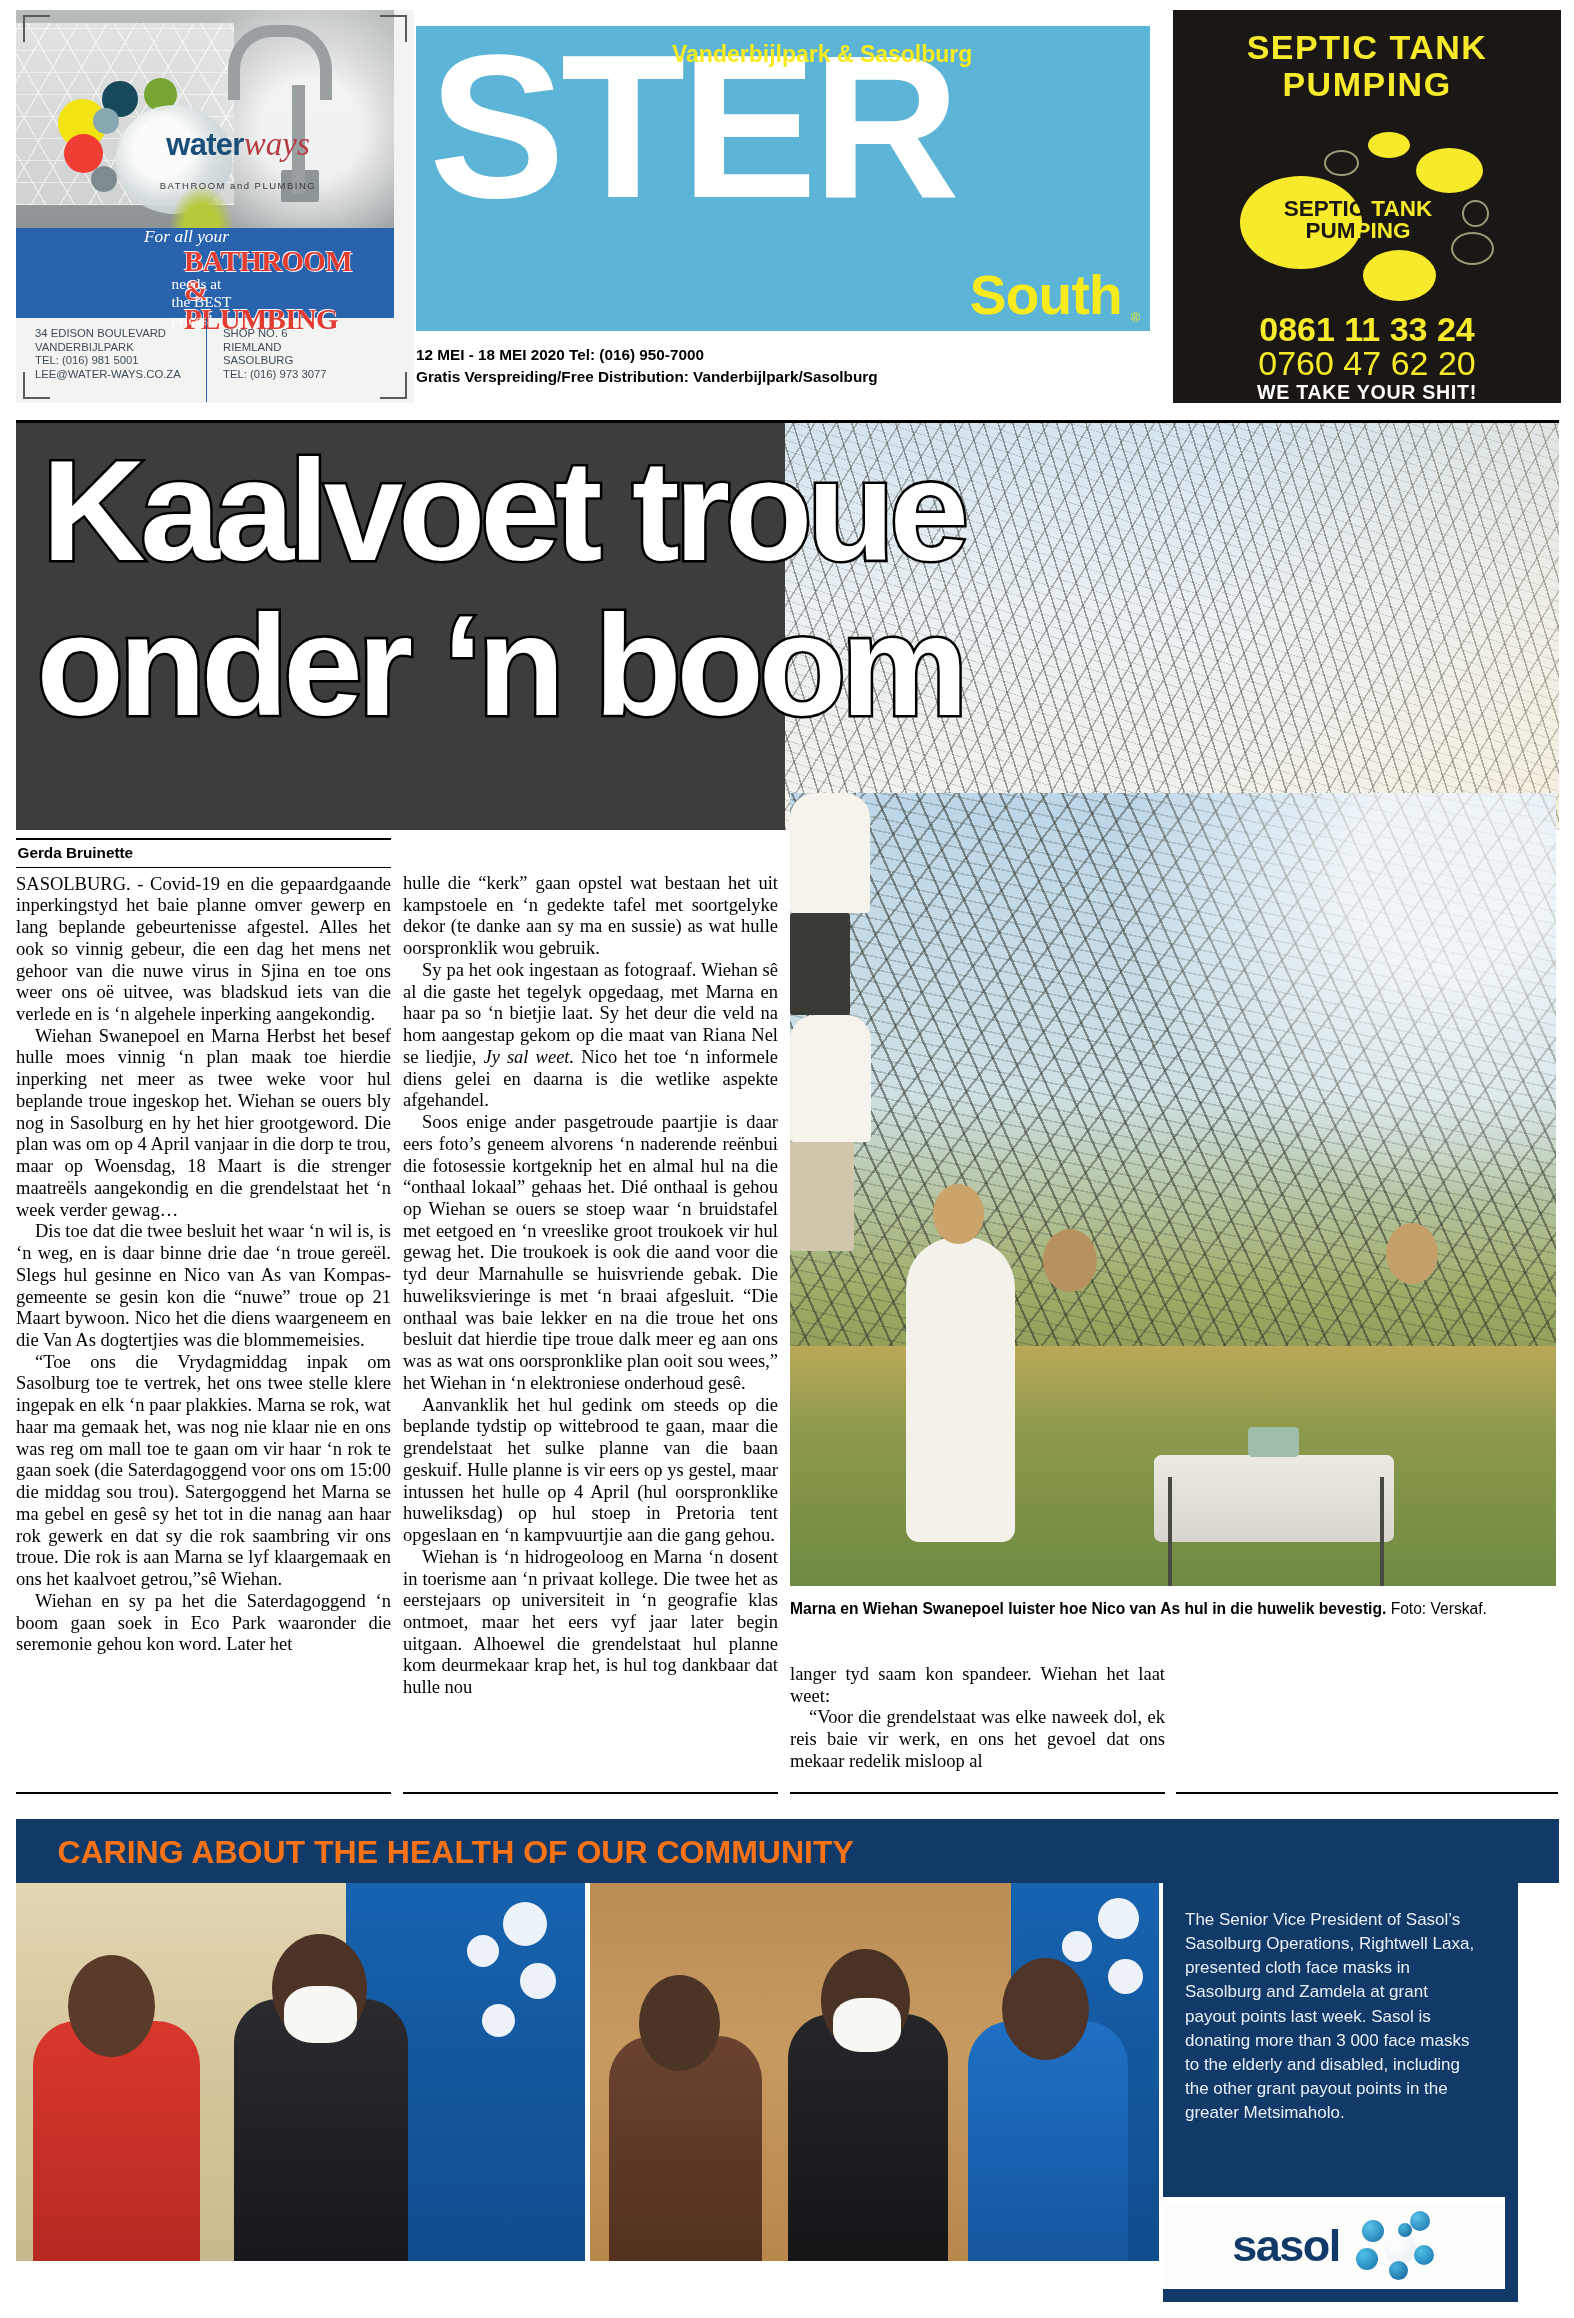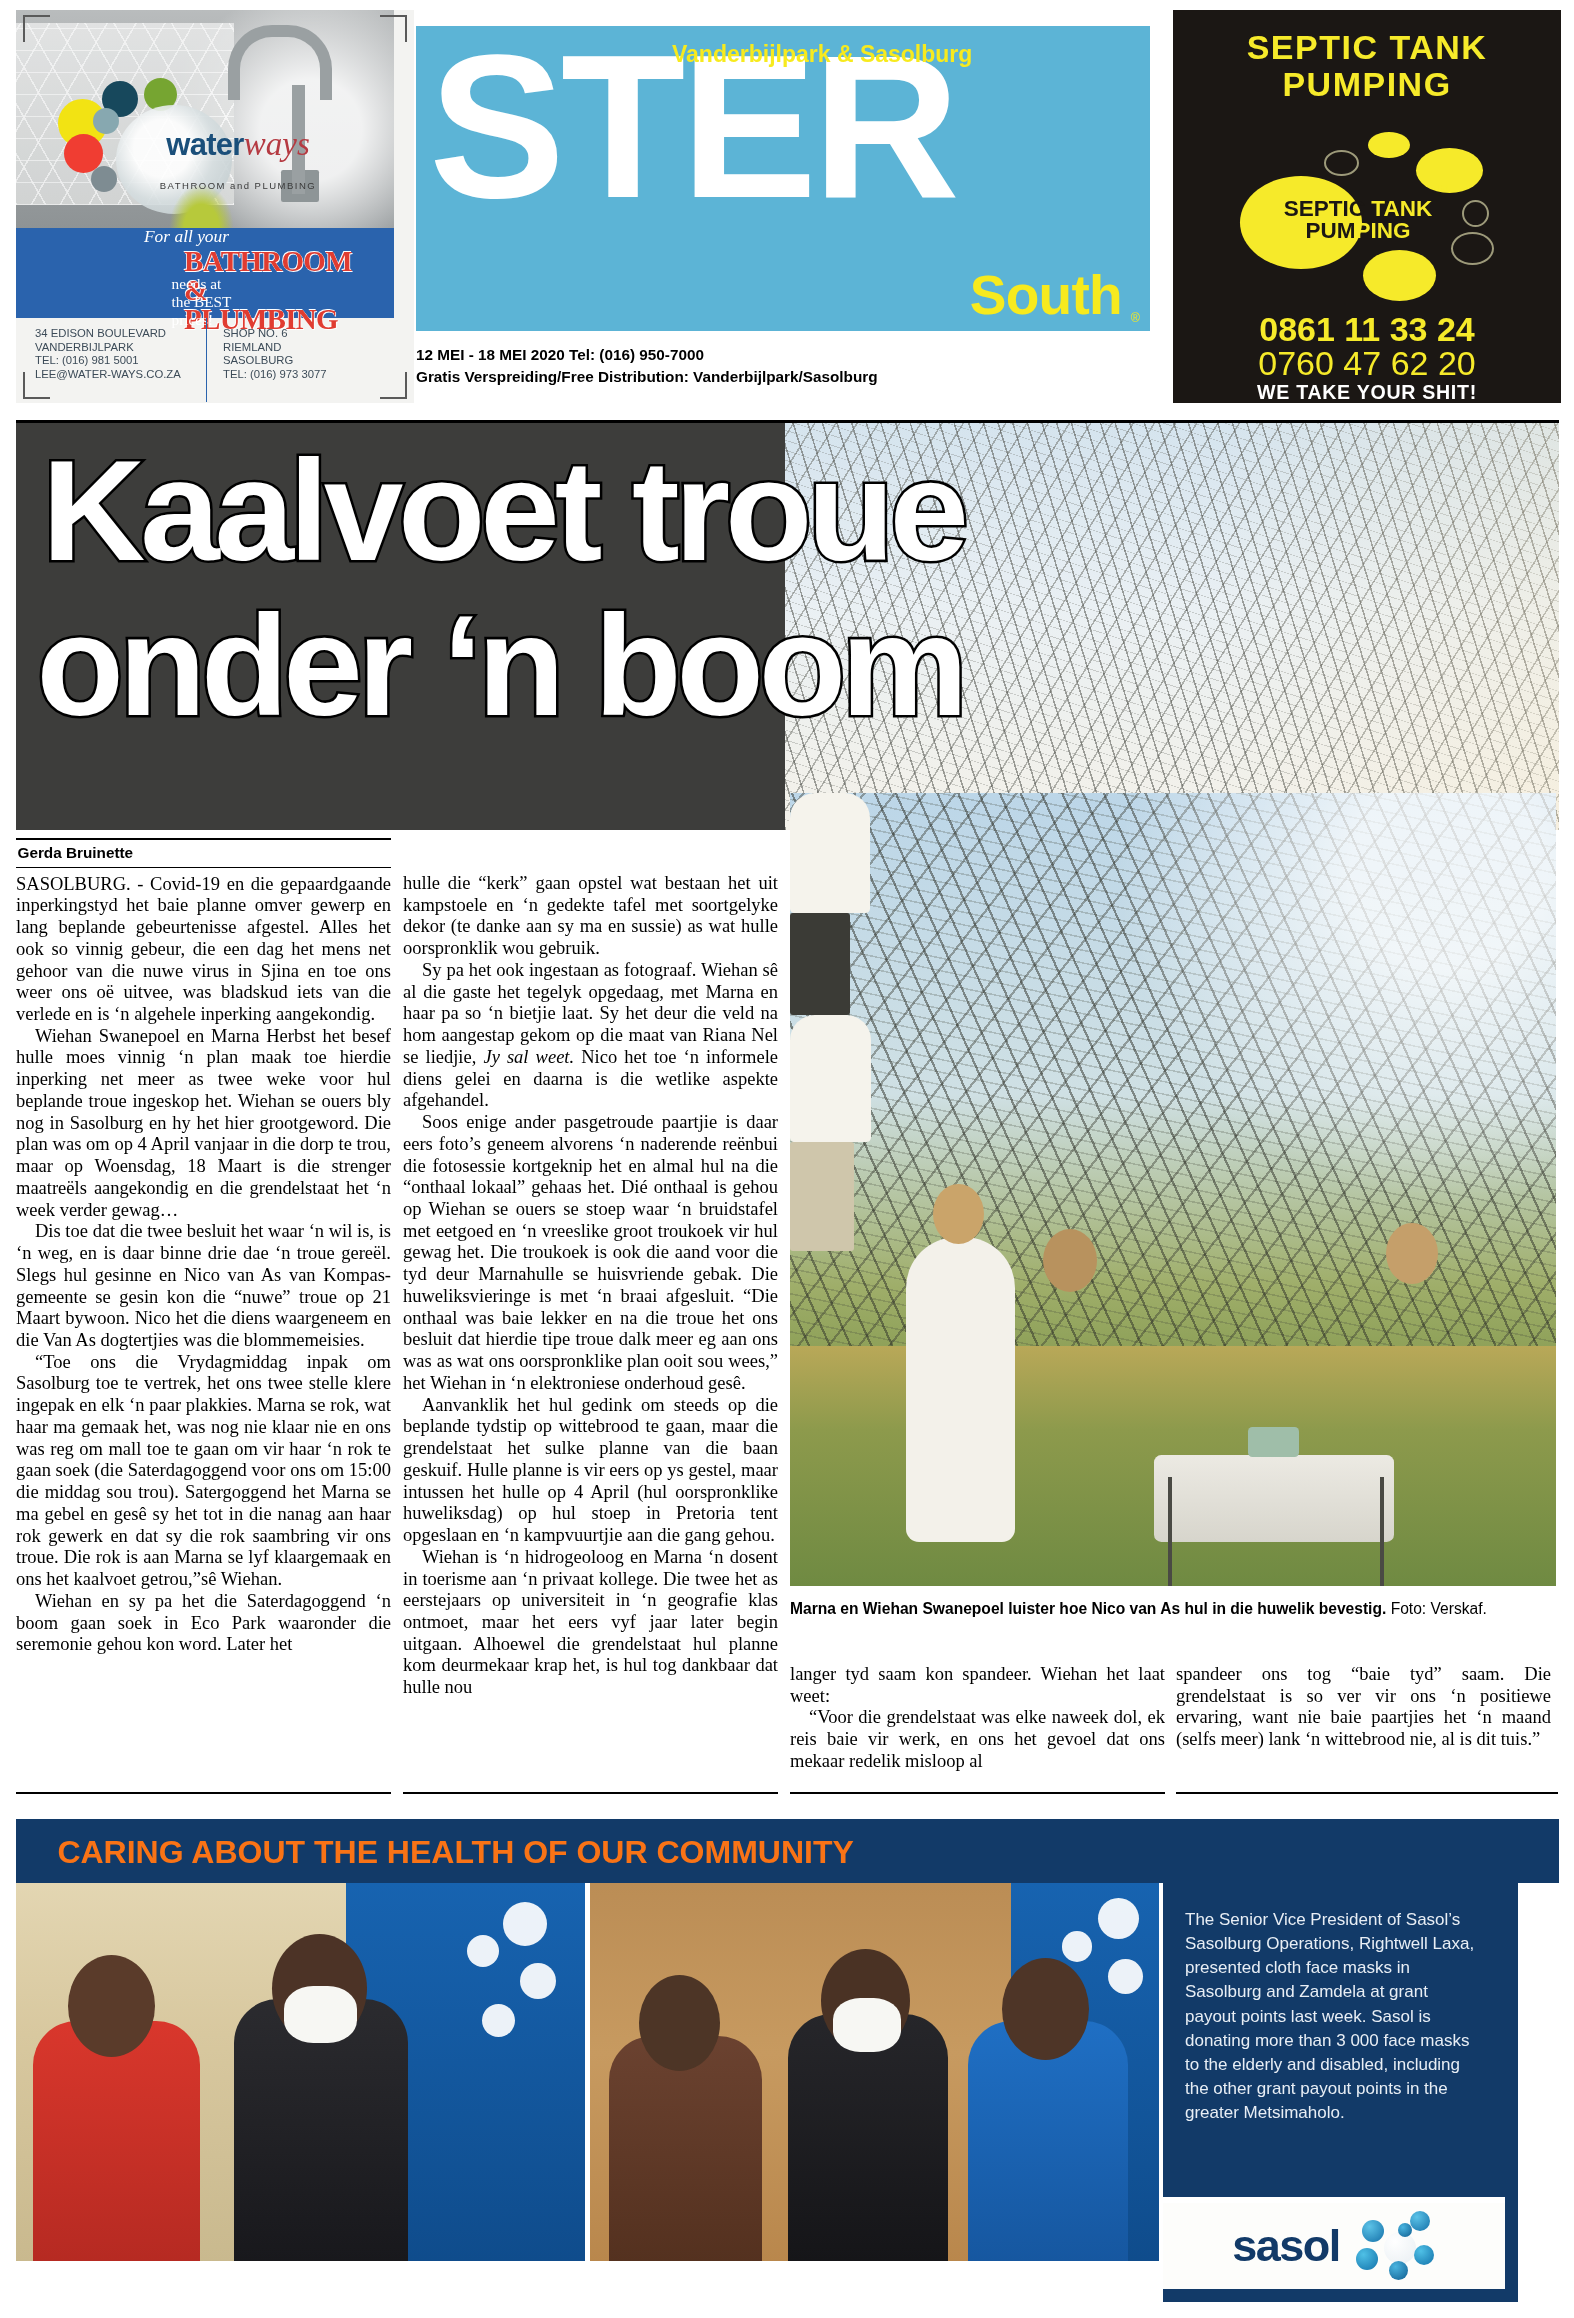--- a/index.html
+++ b/index.html
@@ -315,25 +315,20 @@
     <span>Foto: Verskaf.</span>
   </div>
 
   <div class="colbot cb3">
     <div class="body">
       <p class="first">langer tyd saam kon spandeer. Wiehan het laat weet:</p>
       <p>“Voor die grendelstaat was elke naweek dol, ek reis baie vir werk, en ons het gevoel dat ons mekaar redelik misloop al</p>
     </div>
   </div>
 
-  <div class="colbot cb4">
-    <div class="body">
-      <p class="first">spandeer ons tog “baie tyd” saam. Die grendelstaat is so ver vir ons ‘n positiewe ervaring, want nie baie paartjies het ‘n maand (selfs meer) lank ‘n wittebrood nie, al is dit tuis.”</p>
-    </div>
-  </div>
 
   <div class="rule-bot" style="left:774px;width:375px"></div>
   <div class="rule-bot" style="left:1160px;width:382px"></div>
   <div class="rule-bot" style="left:0;width:375px"></div>
   <div class="rule-bot" style="left:387px;width:375px"></div>
 </div>
 
 <div class="sasol">
   <div class="sas-head">
     <span>CARING ABOUT THE HEALTH OF OUR COMMUNITY</span>

